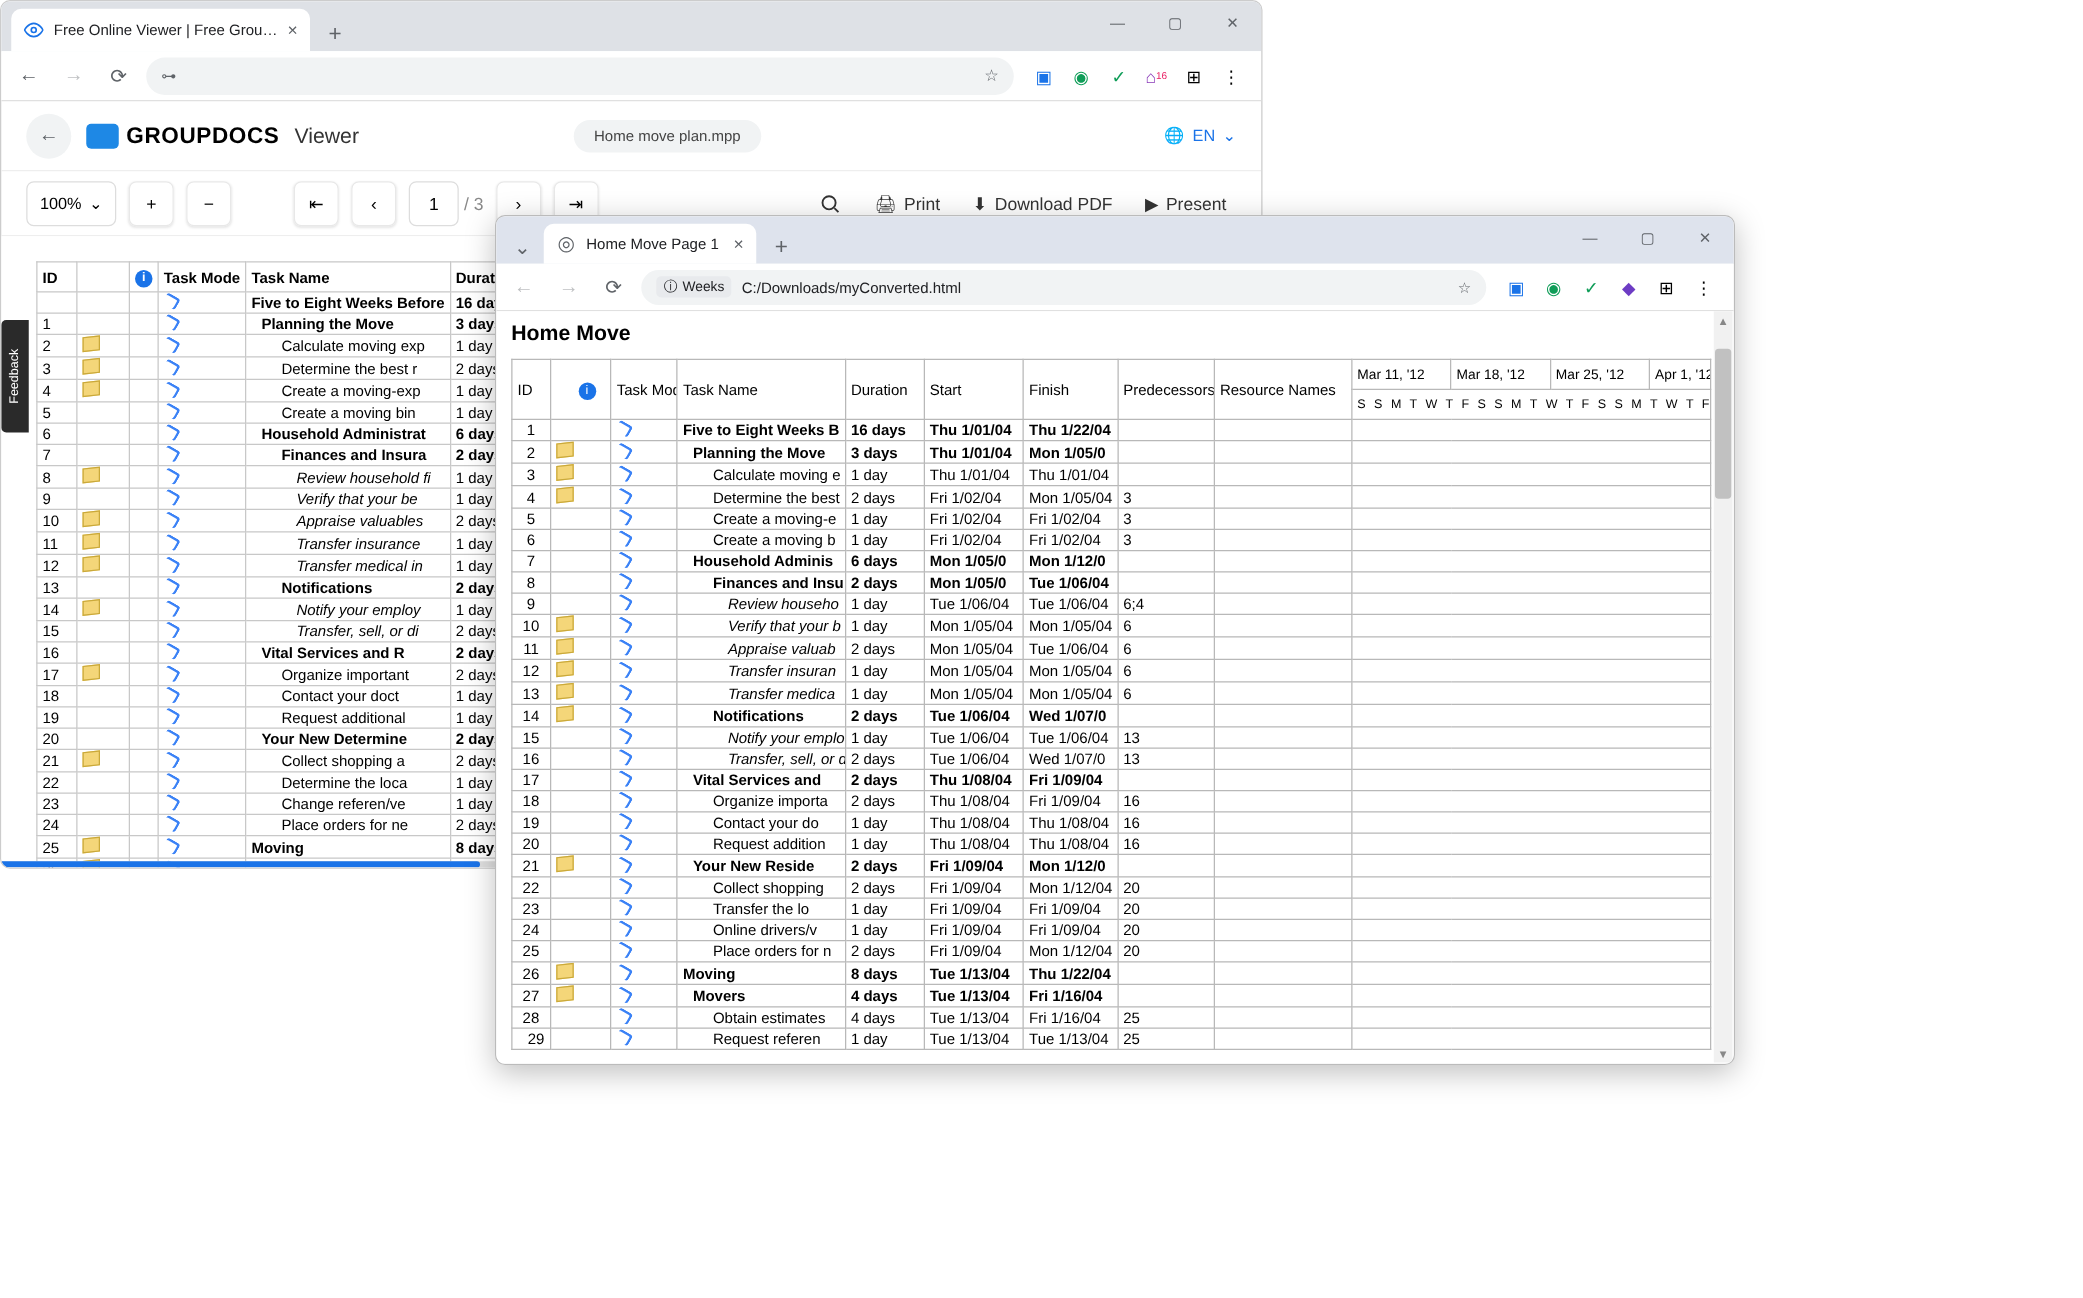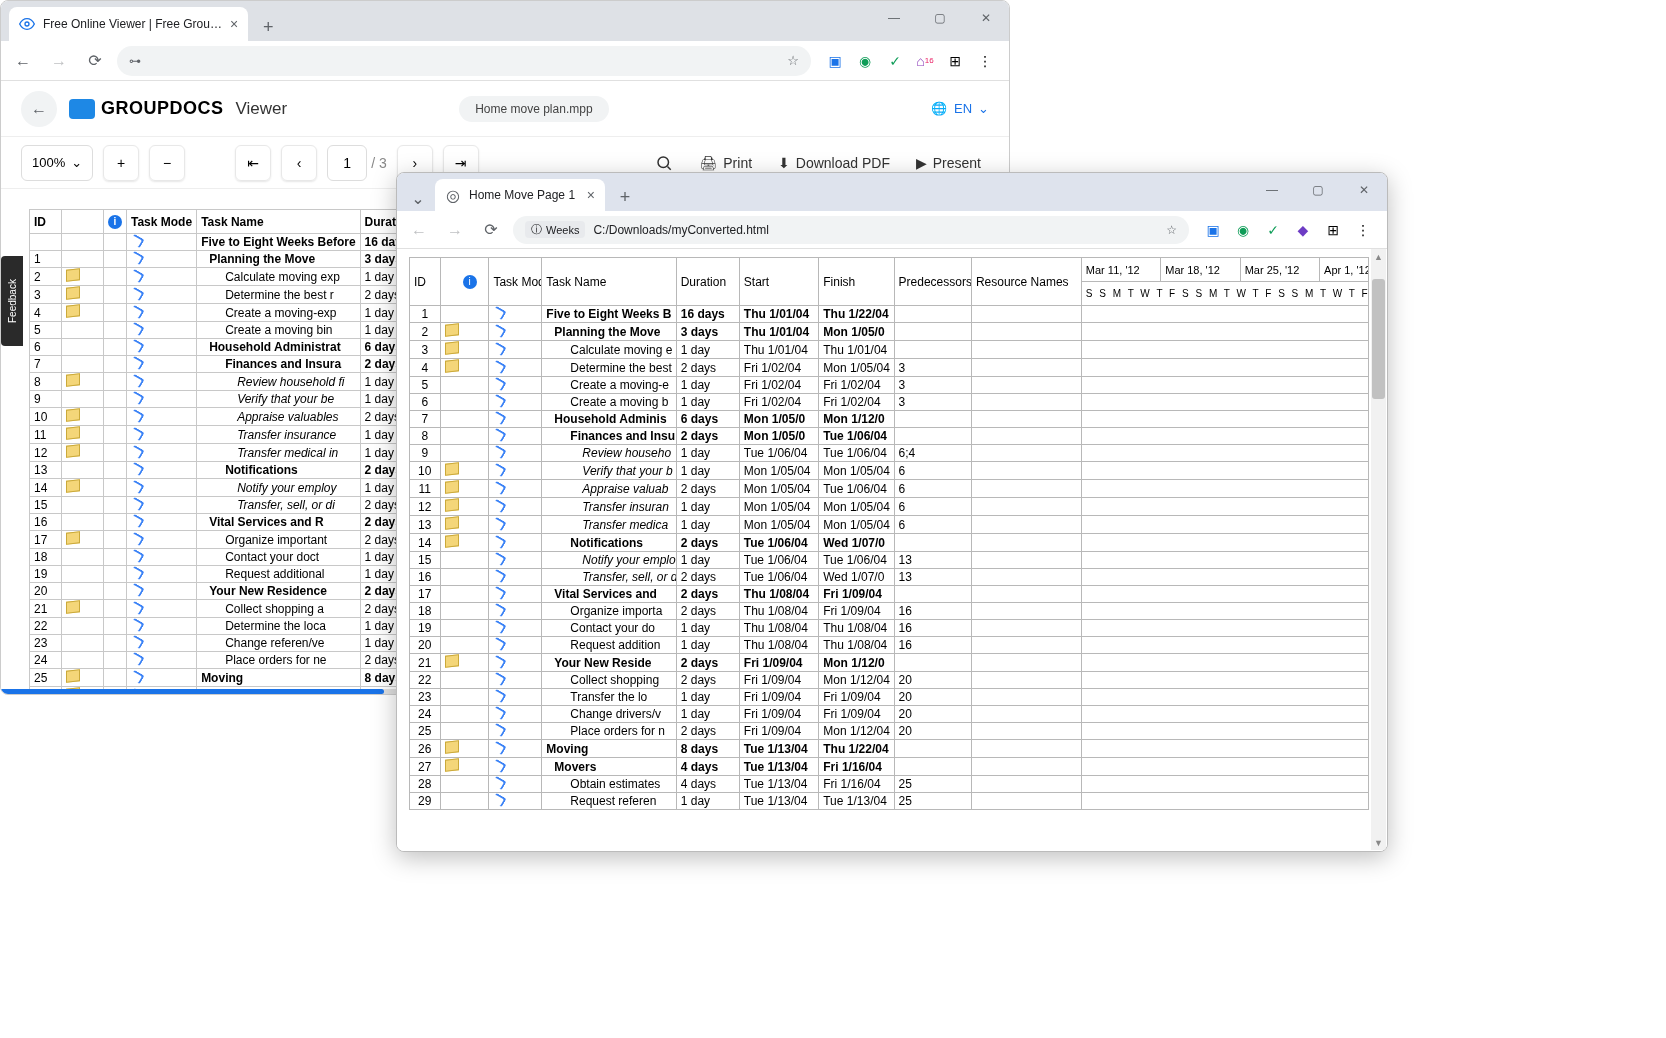--- a/index.html
+++ b/index.html
@@ -400,21 +400,21 @@
             <td class="c1-mode"><span class="linkicon"></span></td>
             <td class="c1-tname indent2 ">Request additional</td>
             <td class="c1-dur ">1 day</td>
             <td class="c1-start ">Thu 1</td>
           </tr>
           <tr>
             <td class="c1-id">20</td>
             <td class="c1-note"></td>
             <td></td>
             <td class="c1-mode"><span class="linkicon"></span></td>
-            <td class="c1-tname indent1 bold">Your New Residence</td>
+            <td class="c1-tname indent1 bold">Your New Determine</td>
             <td class="c1-dur bold">2 days</td>
             <td class="c1-start bold">Fri 1/</td>
           </tr>
           <tr>
             <td class="c1-id">21</td>
             <td class="c1-note"><span class="noteicon"></span></td>
             <td></td>
             <td class="c1-mode"><span class="linkicon"></span></td>
             <td class="c1-tname indent2 ">Collect shopping a</td>
             <td class="c1-dur ">2 days</td>
@@ -505,20 +505,21 @@
       <div class="exticon" style="color:#1a73e8">▣</div>
       <div class="exticon" style="color:#0f9d58">◉</div>
       <div class="exticon" style="color:#0f9d58">✓</div>
       <div class="exticon" style="color:#6d3cc4">◆</div>
       <div class="exticon">⊞</div>
       <div class="exticon">⋮</div>
     </div>
   </div>
 
   <div class="w2-content">
+    <h2>Home Move</h2>
     <table class="mpp2">
       <thead>
         <tr>
           <th rowspan="2" class="c2-id">ID</th>
           <th rowspan="2" class="c2-note"><span style="display:inline-block;width:14px;height:14px;border-radius:50%;background:#1a73e8;color:#fff;font-size:10px;text-align:center;line-height:14px;margin-left:18px">i</span></th>
           <th rowspan="2" class="c2-mode">Task Mode</th>
           <th rowspan="2" class="c2-tname">Task Name</th>
           <th rowspan="2" class="c2-dur">Duration</th>
           <th rowspan="2" class="c2-start">Start</th>
           <th rowspan="2" class="c2-finish">Finish</th>
@@ -807,21 +808,21 @@
             <td class="c2-start ">Fri 1/09/04</td>
             <td class="c2-finish ">Fri 1/09/04</td>
             <td class="c2-pred">20</td>
             <td class="c2-res"></td>
             <td colspan="4"></td>
           </tr>
           <tr>
             <td class="c2-id" style="text-align:center">24</td>
             <td class="c2-note"></td>
             <td class="c2-mode"><span class="linkicon"></span></td>
-            <td class="c2-tname indent2 ">Change drivers/v</td>
+            <td class="c2-tname indent2 ">Online drivers/v</td>
             <td class="c2-dur ">1 day</td>
             <td class="c2-start ">Fri 1/09/04</td>
             <td class="c2-finish ">Fri 1/09/04</td>
             <td class="c2-pred">20</td>
             <td class="c2-res"></td>
             <td colspan="4"></td>
           </tr>
           <tr>
             <td class="c2-id" style="text-align:center">25</td>
             <td class="c2-note"></td>
@@ -864,21 +865,21 @@
             <td class="c2-mode"><span class="linkicon"></span></td>
             <td class="c2-tname indent2 ">Obtain estimates</td>
             <td class="c2-dur ">4 days</td>
             <td class="c2-start ">Tue 1/13/04</td>
             <td class="c2-finish ">Fri 1/16/04</td>
             <td class="c2-pred">25</td>
             <td class="c2-res"></td>
             <td colspan="4"></td>
           </tr>
           <tr>
-            <td class="c2-id" style="text-align:center">29</td>
+            <td class="c2-id" style="text-align:right">29</td>
             <td class="c2-note"></td>
             <td class="c2-mode"><span class="linkicon"></span></td>
             <td class="c2-tname indent2 ">Request referen</td>
             <td class="c2-dur ">1 day</td>
             <td class="c2-start ">Tue 1/13/04</td>
             <td class="c2-finish ">Tue 1/13/04</td>
             <td class="c2-pred">25</td>
             <td class="c2-res"></td>
             <td colspan="4"></td>
           </tr>

